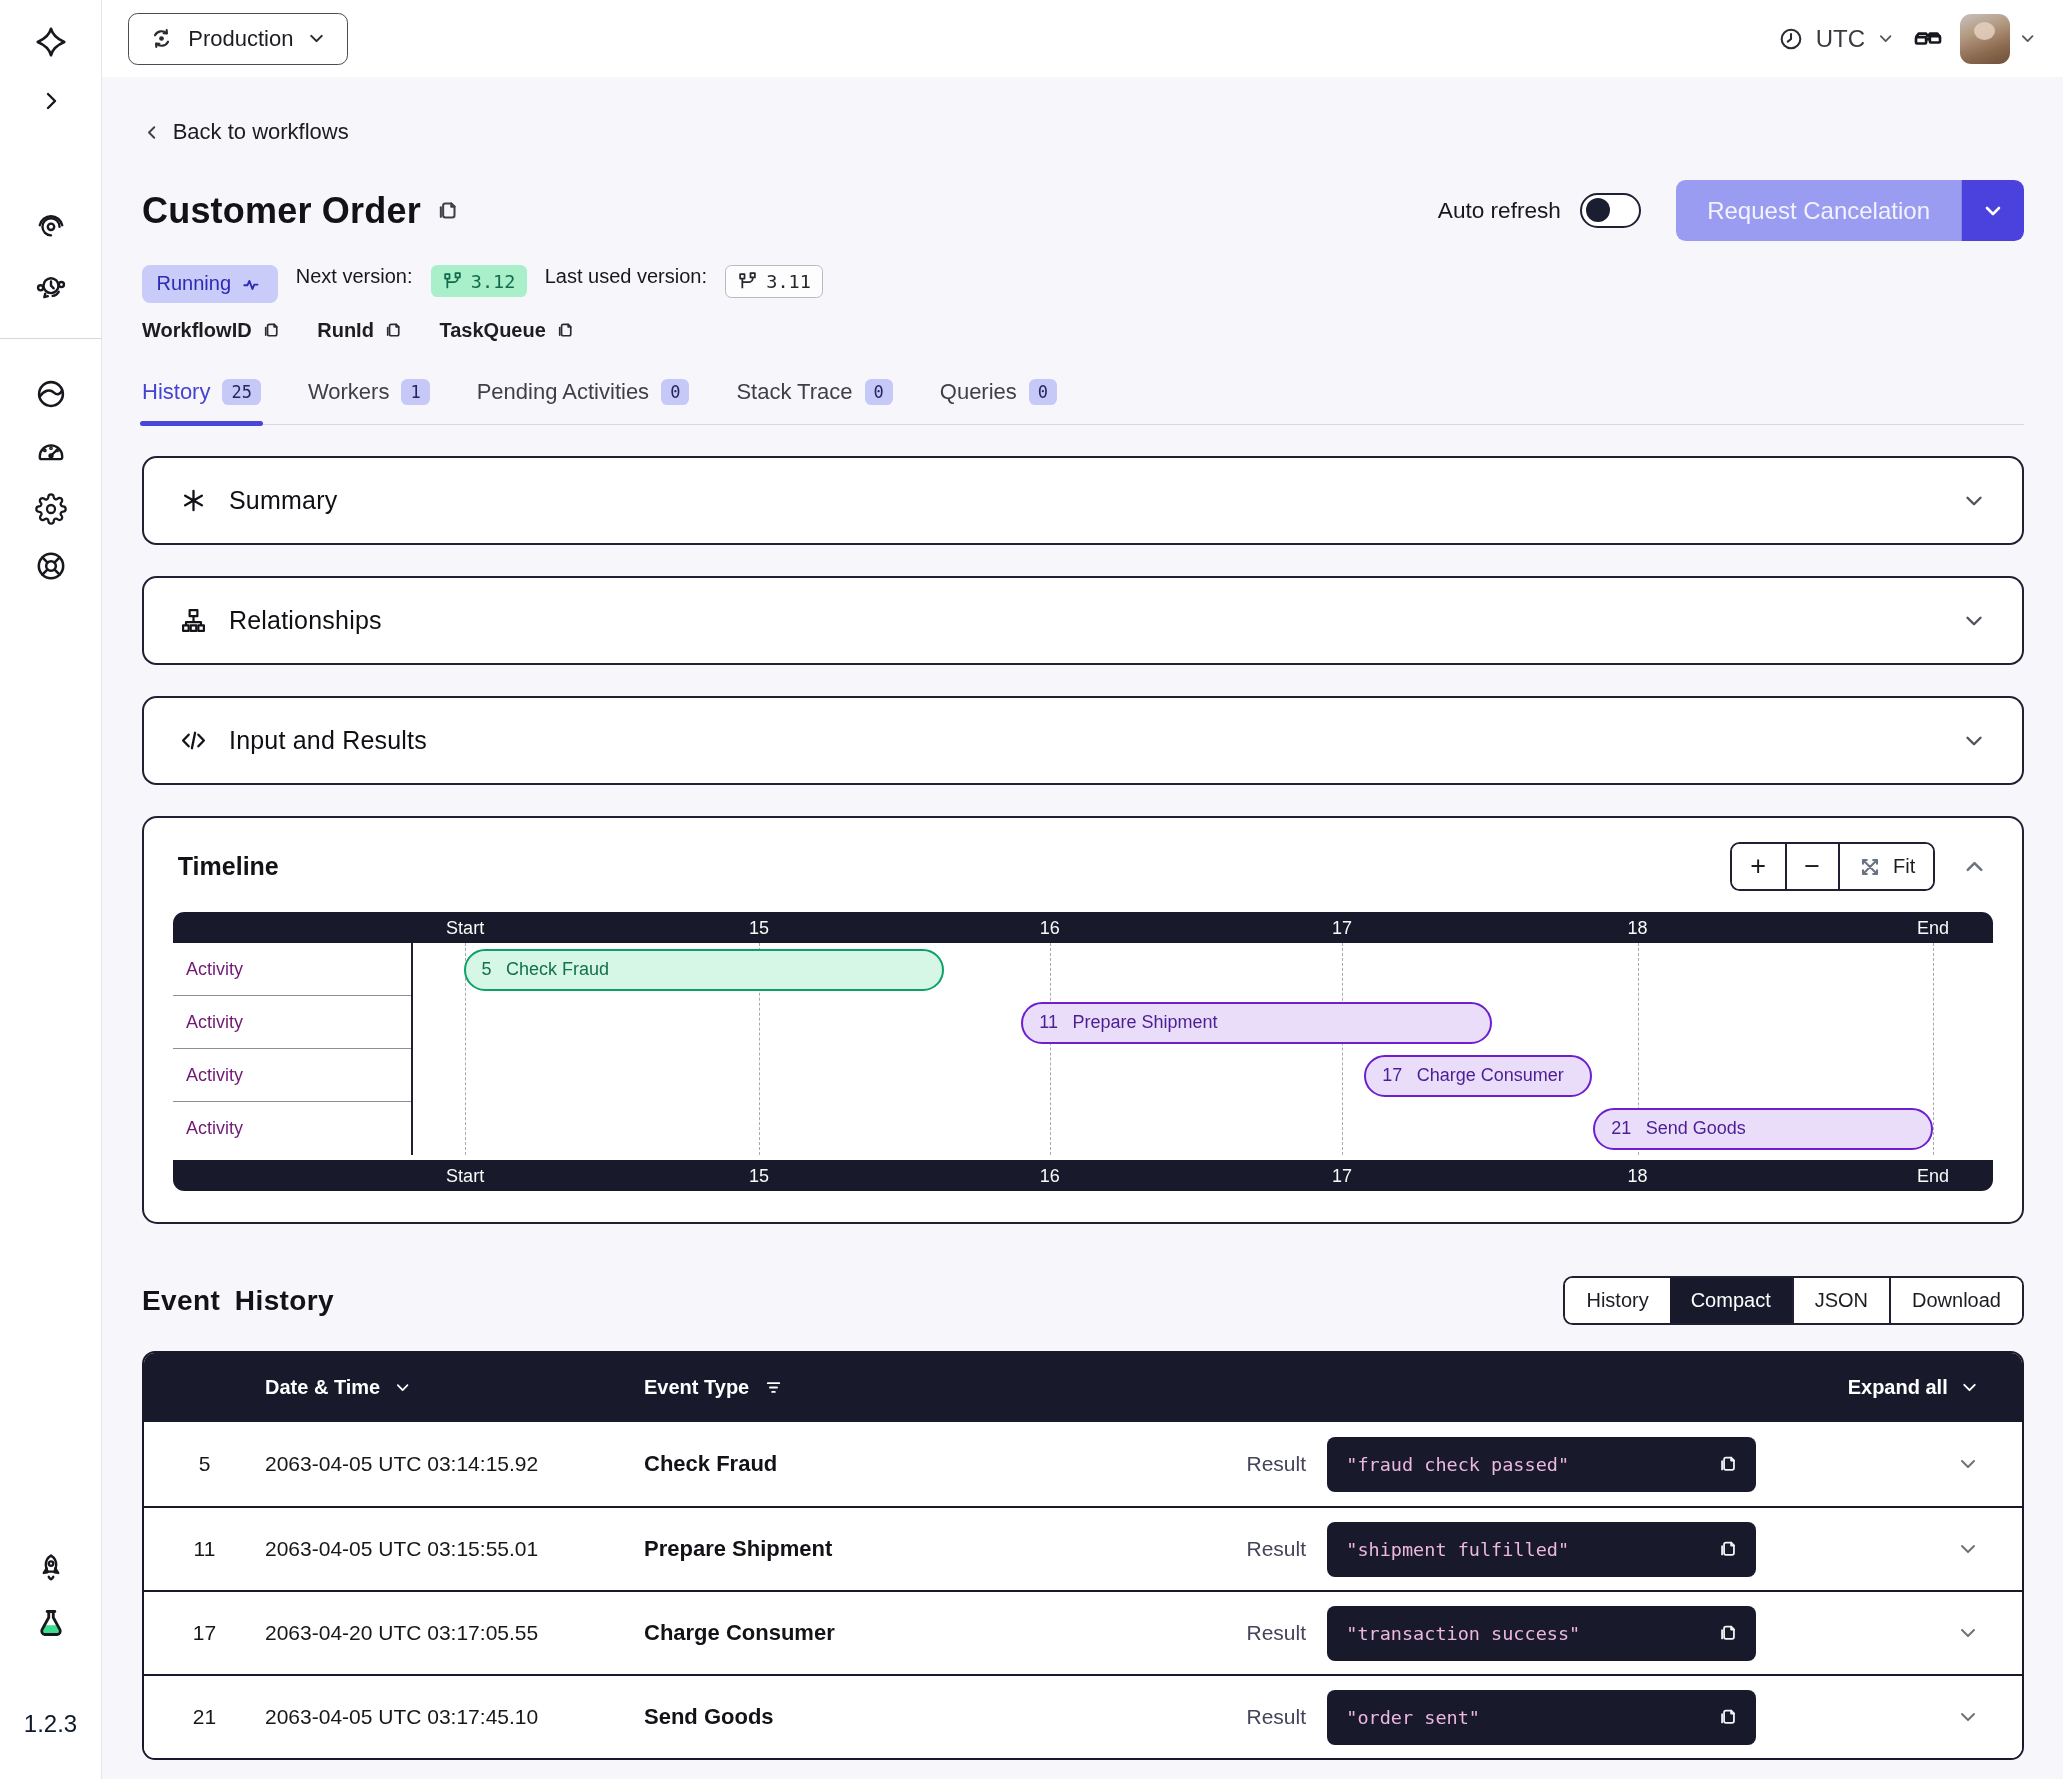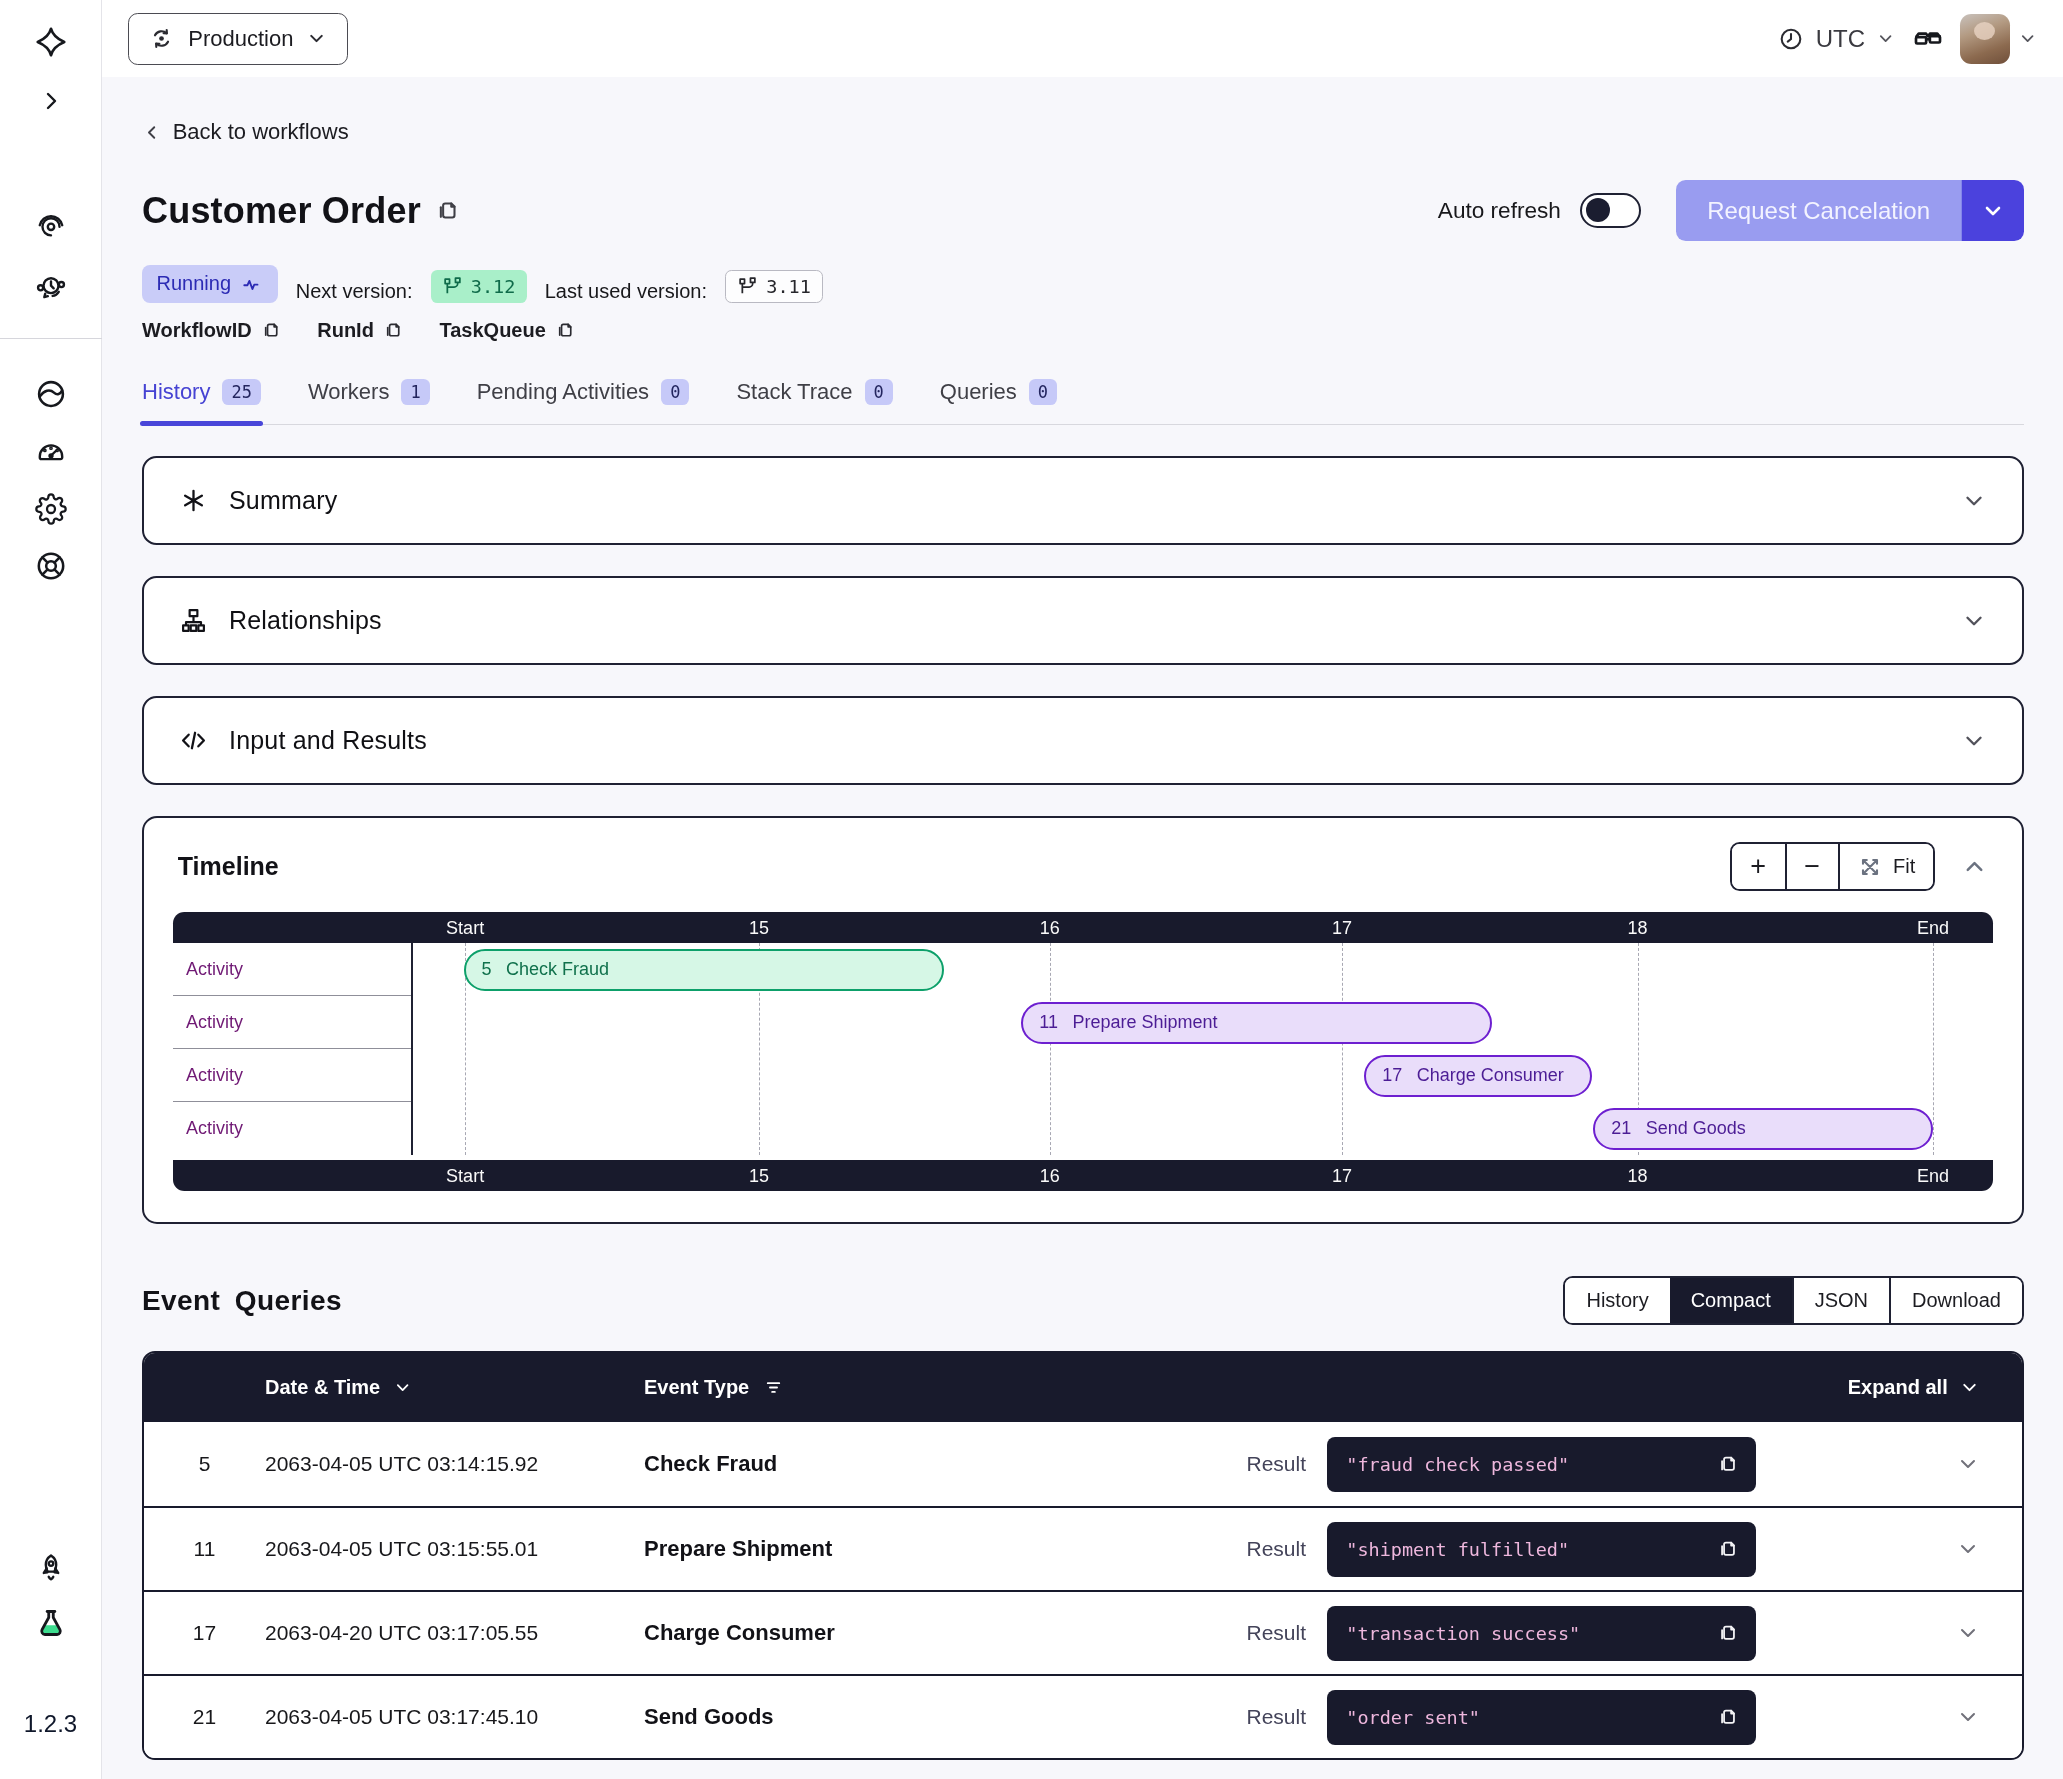--- a/index.html
+++ b/index.html
@@ -56,21 +56,21 @@
   .autorefresh-label { font-size:22.6px; color:#18181b; }
   .toggle {
     margin-left:19.3px; width:61px; height:35px; border:2.4px solid #1f2133; border-radius:18px; background:#fff;
     position:relative; cursor:pointer;
   }
   .toggle .knob { position:absolute; left:4px; top:3.2px; width:24px; height:24px; border-radius:50%; background:#1b1d30; }
   .cancel-split { margin-left:35px; display:flex; border-radius:9.7px; overflow:hidden; cursor:pointer; }
   .cancel-main { background:#999cf0; color:#f3f3ff; font-size:24px; padding:0 31px; height:61px; display:flex; align-items:center; }
   .cancel-caret { background:#4b42dd; width:63px; height:61px; display:flex; align-items:center; justify-content:center; border-left:1.6px solid #8486ea; }
 
-  .status-row { margin-top:24px; display:flex; align-items:flex-end; gap:18px; }
+  .status-row { margin-top:24px; display:flex; align-items:flex-start; gap:18px; }
   .badge-running {
     display:flex; align-items:center; gap:9.7px; background:#c9ccf8; color:#2c2bb4;
     font-size:20px; padding:7.3px 14.5px; border-radius:8px;
   }
   .version-label { font-size:20px; color:#18181b; }
   .badge-green { display:flex; align-items:center; gap:8px; background:#a9efc9; color:#0f6b4a; font-size:18.5px; padding:5.6px 11.3px; border-radius:6.4px; }
   .badge-outline { display:flex; align-items:center; gap:8px; background:#fdfdfe; border:1.6px solid #b9b9c2; color:#26262b; font-size:18.5px; padding:4.8px 11.3px; border-radius:6.4px; }
 
   .ids-row { margin-top:16px; display:flex; align-items:center; gap:35px; }
   .id-item { display:flex; align-items:center; gap:8px; font-size:20px; font-weight:700; color:#1c1c21; }
@@ -518,21 +518,21 @@
         <span class="tl-tick" style="left: 21.9%;">15</span>
         <span class="tl-tick" style="left: 40.3%;">16</span>
         <span class="tl-tick" style="left: 58.8%;">17</span>
         <span class="tl-tick" style="left: 77.5%;">18</span>
         <span class="tl-tick" style="left: 96.2%;">End</span>
       </div>
     </div>
   </section>
 
   <div class="ev-head-row">
-    <h2 class="ev-heading">Event Queries</h2>
+    <h2 class="ev-heading">Event History</h2>
     <div class="view-group">
       <div class="view-btn">History</div>
       <div class="view-btn active">Compact</div>
       <div class="view-btn">JSON</div>
       <div class="view-btn">Download</div>
     </div>
   </div>
 
   <section class="ev-table">
     <div class="ev-thead">

